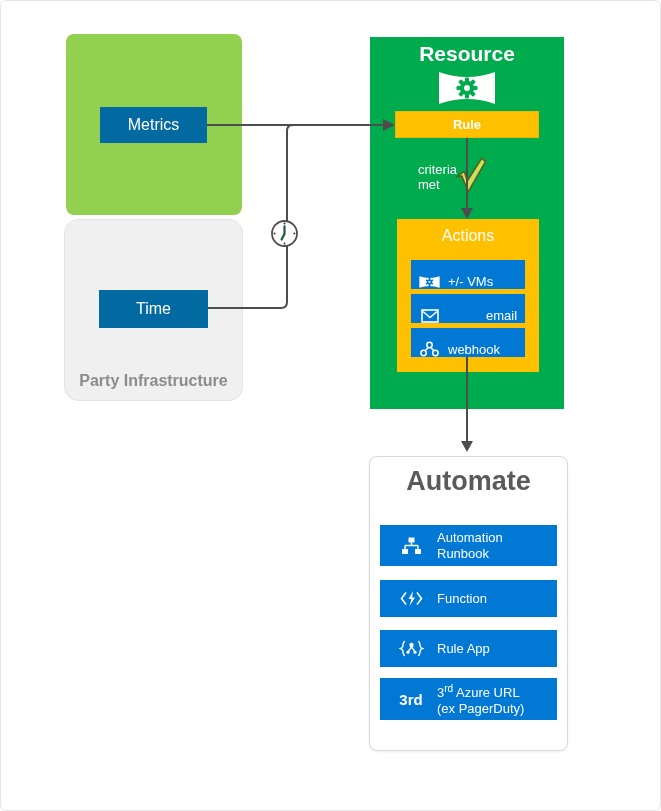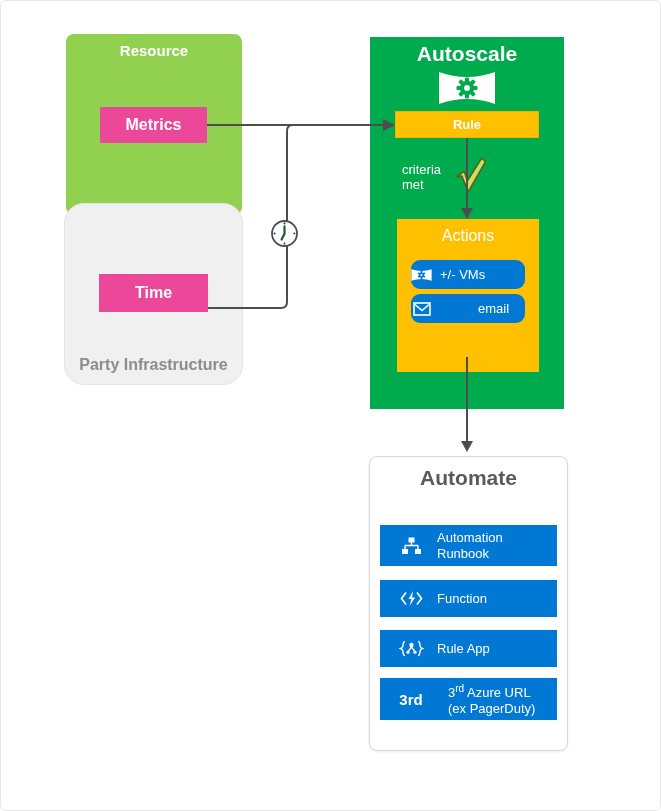--- a/index.html
+++ b/index.html
@@ -11,27 +11,27 @@
   }
   
   .resource-box {
     position:absolute; left:65px; top:33px; width:176px; height:181px;
     background:#92D050; border-radius:8px; z-index:2;
   }
   .resource-title {
     text-align:center; padding-top:8px; color:#fff; font-weight:bold; font-size:15px;
   }
   .purple-btn {
-    position:absolute; background:#ec4899; color:#fff; font-weight:bold; font-size:16px;
+    position:absolute; background:#0369a1; color:#fff; font-weight:normal; font-size:16px;
     display:flex; align-items:center; justify-content:center;
   }
   .metrics-btn { left:34px; top:73px; width:107px; height:36px; }
   .infra-box {
-    position:absolute; left:63px; top:202px; width:179px; height:182px;
-    background:#F0F0F0; border:1px solid #E4E4E4; border-radius:20px; z-index:2;
+    position:absolute; left:63px; top:218px; width:179px; height:182px;
+    background:#F0F0F0; border:1px solid #E4E4E4; border-radius:14px; z-index:2;
   }
   .time-btn { left:34px; top:70px; width:109px; height:38px; }
   .infra-label {
     position:absolute; bottom:10px; left:0; right:0; text-align:center;
     color:#8C8C8C; font-weight:bold; font-size:16px;
   }
   
   .autoscale-box {
     position:absolute; left:369px; top:36px; width:194px; height:372px;
     background:#00AB4E; z-index:2;
@@ -40,54 +40,54 @@
     text-align:center; padding-top:5px; color:#fff; font-weight:bold; font-size:21px;
   }
   .autoscale-icon { display:block; margin:3px auto 0; }
   .rule-bar {
     position:absolute; left:25px; top:74px; width:144px; height:27px;
     background:#FFC000; color:#fff; font-weight:bold; font-size:13px;
     display:flex; align-items:center; justify-content:center;
     box-shadow:inset 0 0 0 1px rgba(0,0,0,0.06);
   }
   .criteria-label {
-    position:absolute; left:32px; top:125px; color:#fff; font-size:13px; line-height:15px;
+    position:absolute; left:48px; top:125px; color:#fff; font-size:13px; line-height:15px;
   }
   .check-icon { position:absolute; left:84px; top:117px; }
   .actions-box {
     position:absolute; left:27px; top:182px; width:142px; height:153px;
     background:#FFC000;
   }
   .actions-title {
     text-align:center; padding-top:8px; color:#fff; font-weight:normal; font-size:16px;
   }
   .action-btn {
     position:absolute; left:14px; width:114px; height:29px; background:#0078D4;
-    color:#fff; font-size:13px; display:flex; align-items:center; border-radius:9px;
+    color:#fff; font-size:13px; display:flex; align-items:flex-end; padding-left:8px;
   }
   .action-btn .ic { width:21px; display:flex; justify-content:center; margin-right:8px; flex:0 0 auto; }
   .action-btn.b1 { top:41px; } .action-btn.b2 { top:75px;gap:38px; } .action-btn.b3 { top:109px; }
   
   .automate-box {
     position:absolute; left:368px; top:455px; width:199px; height:295px;
     background:#fff; border:1px solid #D8D8D8; border-radius:8px; z-index:2;
     box-shadow:0 1px 3px rgba(0,0,0,0.07);
   }
   .automate-title {
-    text-align:center; padding-top:9px; color:#5A5A5A; font-weight:bold; font-size:21px;
+    text-align:center; padding-top:9px; color:#5A5A5A; font-weight:bold; font-size:27px;
   }
   .auto-btn {
     position:absolute; left:10px; width:177px; background:#0078D4; color:#fff; font-size:13px;
     display:flex; align-items:center; padding-left:18px;
   }
   .auto-btn .ic { width:26px; display:flex; justify-content:center; margin-right:13px; flex:0 0 auto; }
   .auto-btn.b1 { top:68px;  height:41px; }
   .auto-btn.b2 { top:123px; height:37px; }
   .auto-btn.b3 { top:173px; height:37px; }
-  .auto-btn.b4 { top:221px; height:42px;gap:11px; }
+  .auto-btn.b4 { top:221px; height:42px; }
   .two-line { line-height:16px; }
   .third-ic { font-weight:bold; font-size:15px; color:#fff; }
   sup { font-size:10px; }
   
   .wires { position:absolute; left:0; top:0; z-index:4; pointer-events:none; }
   .clock { position:absolute; left:269px; top:218px; z-index:5; }
 </style>
 </head>
 <body>
 
@@ -112,35 +112,34 @@
       <circle cx="14.5" cy="14.5" r="12.5" fill="#fff" stroke="#4D4D4D" stroke-width="1.8"></circle>
       <circle cx="14.5" cy="4.6" r="1" fill="#333"></circle>
       <circle cx="24.4" cy="14.5" r="1" fill="#333"></circle>
       <circle cx="14.5" cy="24.4" r="1" fill="#333"></circle>
       <circle cx="4.6" cy="14.5" r="1" fill="#333"></circle>
       <path d="M14.5,14.8 V7.4 M14.5,14.8 L11.6,20.6" stroke="#1E5B31" stroke-width="2.2" fill="none" stroke-linecap="round"></path>
     </svg>
   </div>
 
   <div class="resource-box">
-    <div class="resource-title">Resource</div>
     <div class="purple-btn metrics-btn">
       <span>Metrics</span>
     </div>
   </div>
 
   <div class="infra-box">
     <div class="purple-btn time-btn">
       <span>Time</span>
     </div>
     <div class="infra-label">Party Infrastructure</div>
   </div>
 
   <div class="autoscale-box">
-    <div class="autoscale-title">Autoscale</div>
+    <div class="autoscale-title">Resource</div>
 
     <svg class="autoscale-icon" width="58" height="38" viewBox="0 0 58 38">
       <path d="M1,3 Q29,13 57,3 L57,35 Q29,25 1,35 Z" fill="#fff"></path>
       <g transform="translate(29,19)">
         <circle r="7.2" fill="#00AB4E"></circle>
         <g fill="#00AB4E">
           <rect x="-2" y="-10.5" width="4" height="5" rx="1"></rect>
           <rect x="-2" y="-10.5" width="4" height="5" rx="1" transform="rotate(45)"></rect>
           <rect x="-2" y="-10.5" width="4" height="5" rx="1" transform="rotate(90)"></rect>
           <rect x="-2" y="-10.5" width="4" height="5" rx="1" transform="rotate(135)"></rect>
@@ -193,20 +192,31 @@
       <div class="action-btn b2">
         <span class="ic">
           <svg width="18" height="14" viewBox="0 0 18 14">
             <rect x="1" y="1" width="16" height="12" fill="none" stroke="#fff" stroke-width="1.6"></rect>
             <path d="M2,2.5 L9,8.5 L16,2.5" fill="none" stroke="#fff" stroke-width="1.6"></path>
           </svg>
         </span>
         <span>email</span>
       </div>
 
+      <div class="action-btn b3">
+        <span class="ic">
+          <svg width="19" height="16" viewBox="0 0 19 16">
+            <circle cx="9.5" cy="4" r="2.7" fill="none" stroke="#fff" stroke-width="1.5"></circle>
+            <circle cx="3.6" cy="12" r="2.7" fill="none" stroke="#fff" stroke-width="1.5"></circle>
+            <circle cx="15.4" cy="12" r="2.7" fill="none" stroke="#fff" stroke-width="1.5"></circle>
+            <path d="M8.2,6.4 L5,9.8 M10.8,6.4 L14,9.8" stroke="#fff" stroke-width="1.5" fill="none"></path>
+          </svg>
+        </span>
+        <span>webhook</span>
+      </div>
     </div>
   </div>
 
   <div class="automate-box">
     <div class="automate-title">Automate</div>
 
     <div class="auto-btn b1">
       <span class="ic">
         <svg width="21" height="18" viewBox="0 0 21 18">
           <rect x="7.5" y="0.5" width="6" height="5" fill="#fff"></rect>

